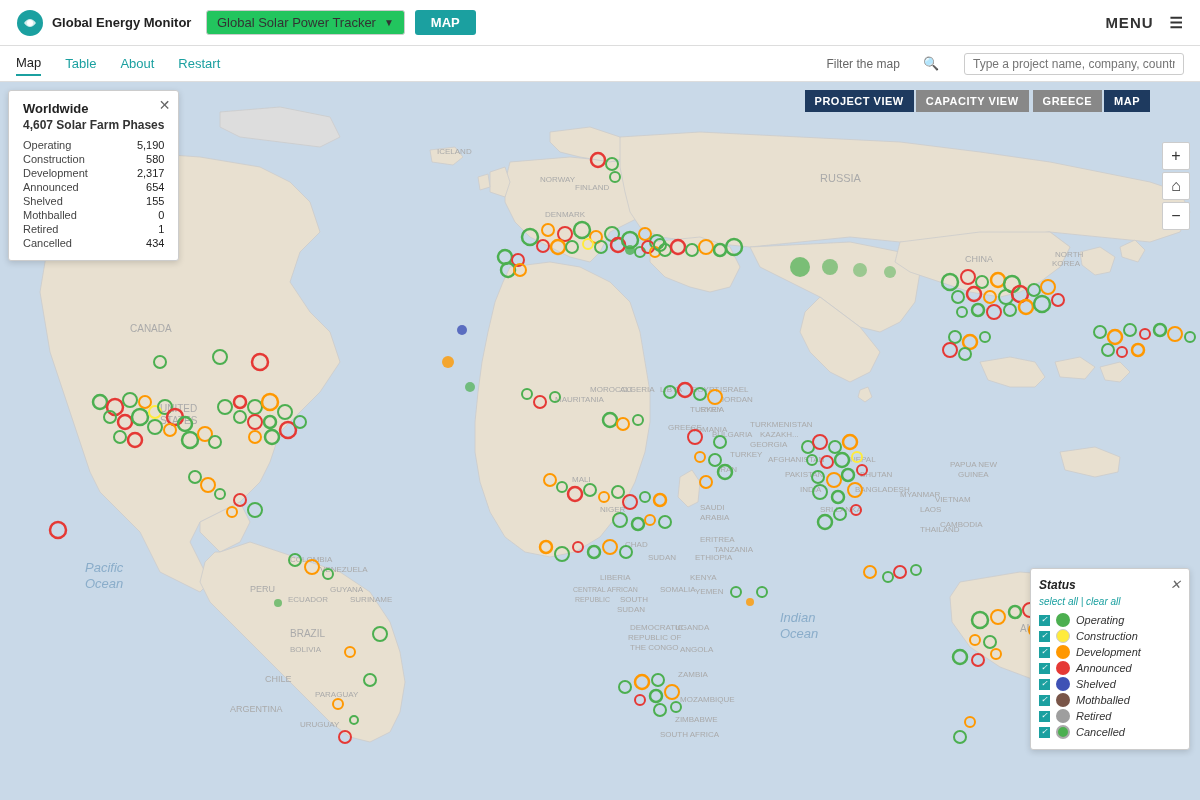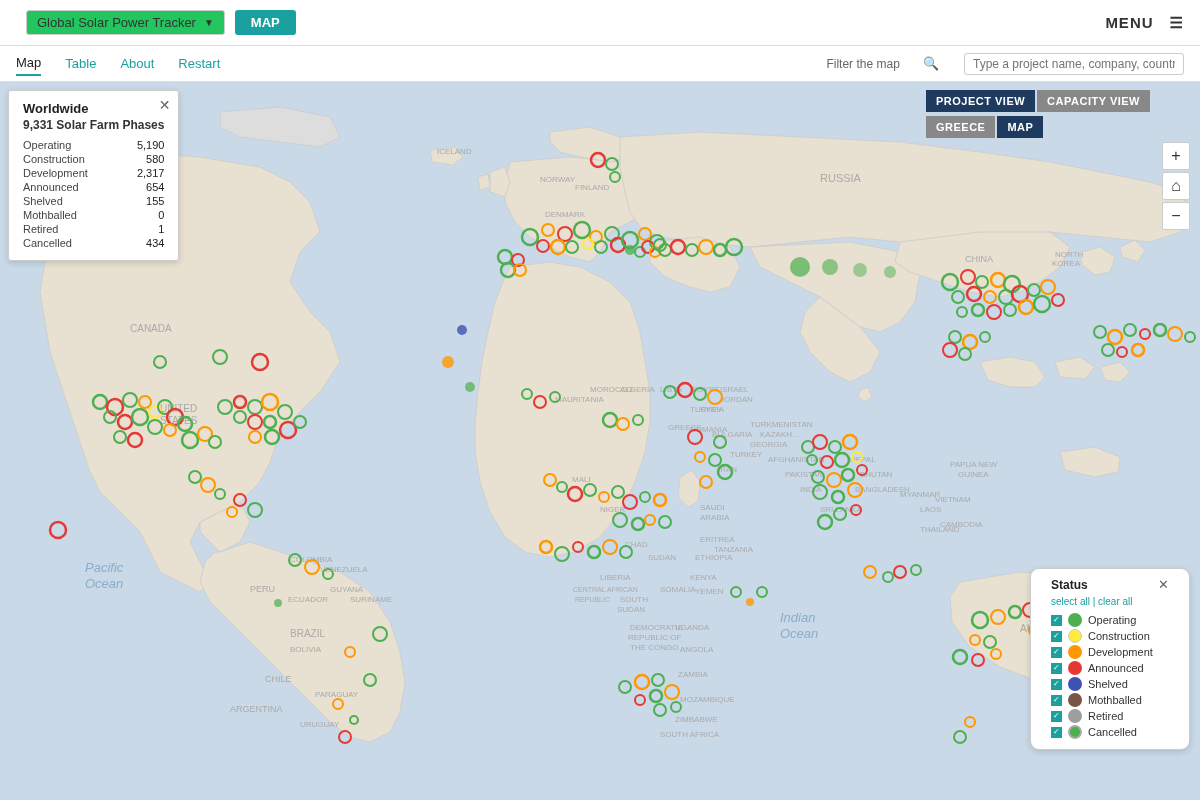--- a/index.html
+++ b/index.html
@@ -127,21 +127,21 @@
       top: 0; left: 0;
       width: 100%; height: 100%;
     }
 
     
     #view-buttons {
       position: absolute;
       top: 8px;
       right: 50px;
       display: flex;
-      flex-direction: column;
+      flex-direction: row;
       gap: 4px;
       z-index: 10;
     }
     #view-row1 {
       display: flex;
       gap: 2px;
     }
     #view-row2 {
       display: flex;
       gap: 2px;
@@ -233,25 +233,26 @@
     .stat-label { color: #444; }
     .stat-value { font-weight: 500; color: #222; }
 
     
     #legend-panel {
       position: absolute;
       bottom: 50px;
       right: 10px;
       background: #fff;
       border: 1px solid #ccc;
-      border-radius: 9px;
-      padding: 8px 20px;
+      border-radius: 3px;
+      padding: 8px 8px;
       z-index: 10;
       min-width: 160px;
       box-shadow: 0 2px 6px rgba(0,0,0,0.15);
+      font-style: italic;
     }
     #legend-title-row {
       display: flex;
       justify-content: space-between;
       align-items: center;
       margin-bottom: 4px;
     }
     #legend-title {
       font-size: 12px;
       font-weight: bold;
@@ -301,20 +302,28 @@
       font-size: 8px;
       position: absolute;
       top: -1px;
       left: 1px;
     }
   </style>
 </head>
 <body>
 
 <div id="header">
+  <div id="logo-area">
+    <svg id="logo-icon" viewBox="0 0 28 28">
+      <circle cx="14" cy="14" r="13" fill="#1ba0a0"></circle>
+      <path d="M8 14 Q14 6 20 14 Q14 22 8 14Z" fill="white" opacity="0.8"></path>
+      <circle cx="14" cy="14" r="3" fill="white"></circle>
+    </svg>
+    <span id="logo-text">Global Energy Monitor</span>
+  </div>
 
   <div id="tracker-selector">
     <span>Global Solar Power Tracker</span>
     <span style="font-size:10px; margin-left:4px;">▼</span>
   </div>
 
   <button id="map-tab-btn">MAP</button>
 
   <div id="menu-btn">
     <span>MENU</span>
@@ -727,21 +736,21 @@
 
   <div id="zoom-controls">
     <button class="zoom-btn">+</button>
     <button class="zoom-btn">⌂</button>
     <button class="zoom-btn">−</button>
   </div>
 
   <div id="info-panel">
     <span id="info-panel-close">✕</span>
     <h3>Worldwide</h3>
-    <div class="subtitle">9,331 Solar Farm Phases</div>
+    <div class="subtitle">4,607 Solar Farm Phases</div>
 
     <div>
       <div class="stat-row">
         <span class="stat-label">Operating</span>
         <span class="stat-value">5,190</span>
       </div>
       <div class="stat-row">
         <span class="stat-label">Construction</span>
         <span class="stat-value">580</span>
       </div>

